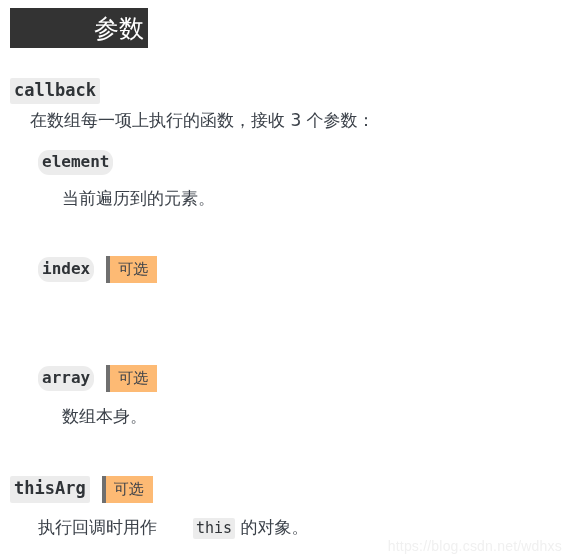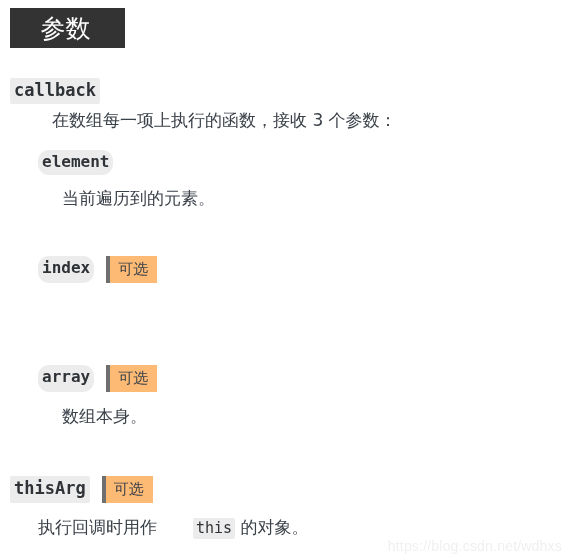--- a/index.html
+++ b/index.html
@@ -20,47 +20,48 @@
     position: relative;
     width: 570px;
     height: 560px;
   }
 
   
   .section-heading {
     position: absolute;
     left: 10px;
     top: 8px;
-    width: 115px;
+    width: 138px;
     height: 40px;
     background: #333333;
     box-sizing: border-box;
     display: flex;
     align-items: center;
-    justify-content: center;
+    justify-content: flex-end;
     padding-right: 4px;
   }
   .section-heading .heading-text {
     color: #ffffff;
     font-size: 25px;
     line-height: 1;
     font-weight: 400;
     letter-spacing: 0px;
     font-family: "DejaVu Sans", "Liberation Sans", sans-serif;
   }
 
   
   .param-block {
     position: absolute;
     left: 0;
     width: 570px;
   }
 
   .term-row {
     display: flex;
+    align-items: center;
     gap: 0px;
   }
 
   
   .code-name {
     background: #ececec;
     color: #2f3337;
     font-family: "DejaVu Sans Mono", "Liberation Mono", monospace;
     font-weight: 700;
     font-size: 17px;
@@ -103,21 +104,21 @@
     color: #2f3337;
     font-family: "DejaVu Sans Mono", "Liberation Mono", monospace;
     font-size: 15px;
     padding: 1px 3px 2px 3px;
     border-radius: 2px;
     margin-left: 36px;
   }
 
   
   #blk-callback      { top: 78px;  left: 10px; width: 560px; }
-  #desc-callback     { position: absolute; top: 108px; left: 52px; }
+  #desc-callback     { position: absolute; top: 108px; left: 30px; }
 
   #blk-element       { top: 150px; left: 38px; }
   #desc-element      { position: absolute; top: 186px; left: 62px; }
 
   #blk-index         { top: 256px; left: 38px; }
   #desc-index        { position: absolute; top: 295px; left: 62px; }
 
   #blk-array         { top: 365px; left: 38px; }
   #desc-array        { position: absolute; top: 404px; left: 62px; }
 

